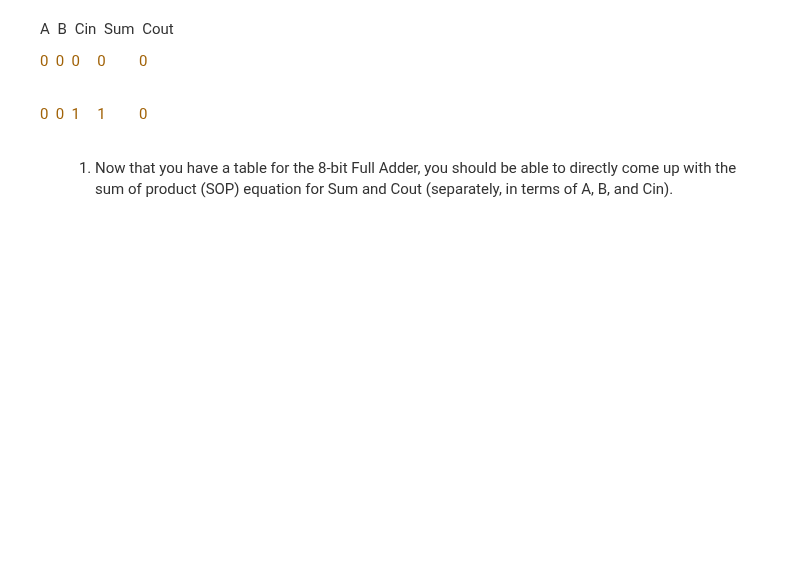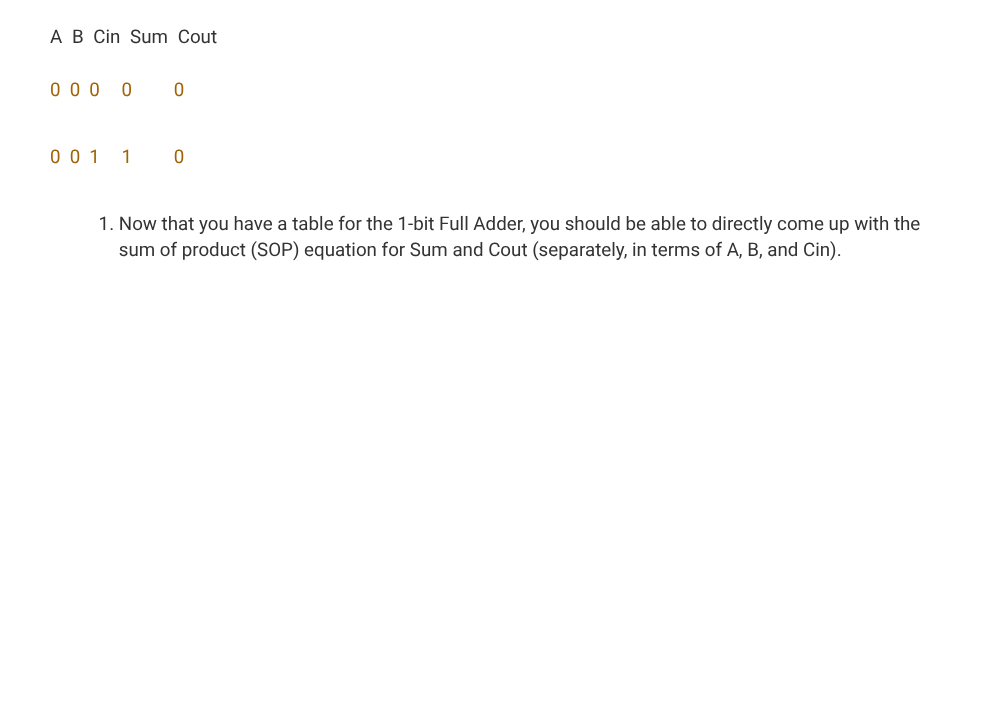--- a/index.html
+++ b/index.html
@@ -14,21 +14,21 @@
       background: #fff;
       padding: 20px 40px;
       width: 785px;
     }
     .truth-table {
       margin-bottom: 25px;
     }
     .table-header {
       font-size: 15px;
       color: #333;
-      margin-bottom: 25px;
+      margin-bottom: 14px;
     }
     .table-row {
       margin-bottom: 35px;
       font-size: 15px;
       color: #a16207;
     }
     .col-a, .col-b, .col-cin {
       display: inline-block;
       width: 10px;
       margin-right: 2px;
@@ -87,14 +87,14 @@
   </div>
 
 
 
 
 
 
 </div>
 
 <ol class="question-list">
-  <li class="question-item">Now that you have a table for the 1-bit Full Adder, you should be able to directly come up with the sum of product (SOP) equation for Sum and Cout (separately, in terms of A, B, and Cin).</li>
+  <li class="question-item">Now that you have a table for the 8-bit Full Adder, you should be able to directly come up with the sum of product (SOP) equation for Sum and Cout (separately, in terms of A, B, and Cin).</li>
 </ol>
 
 </body></html>

